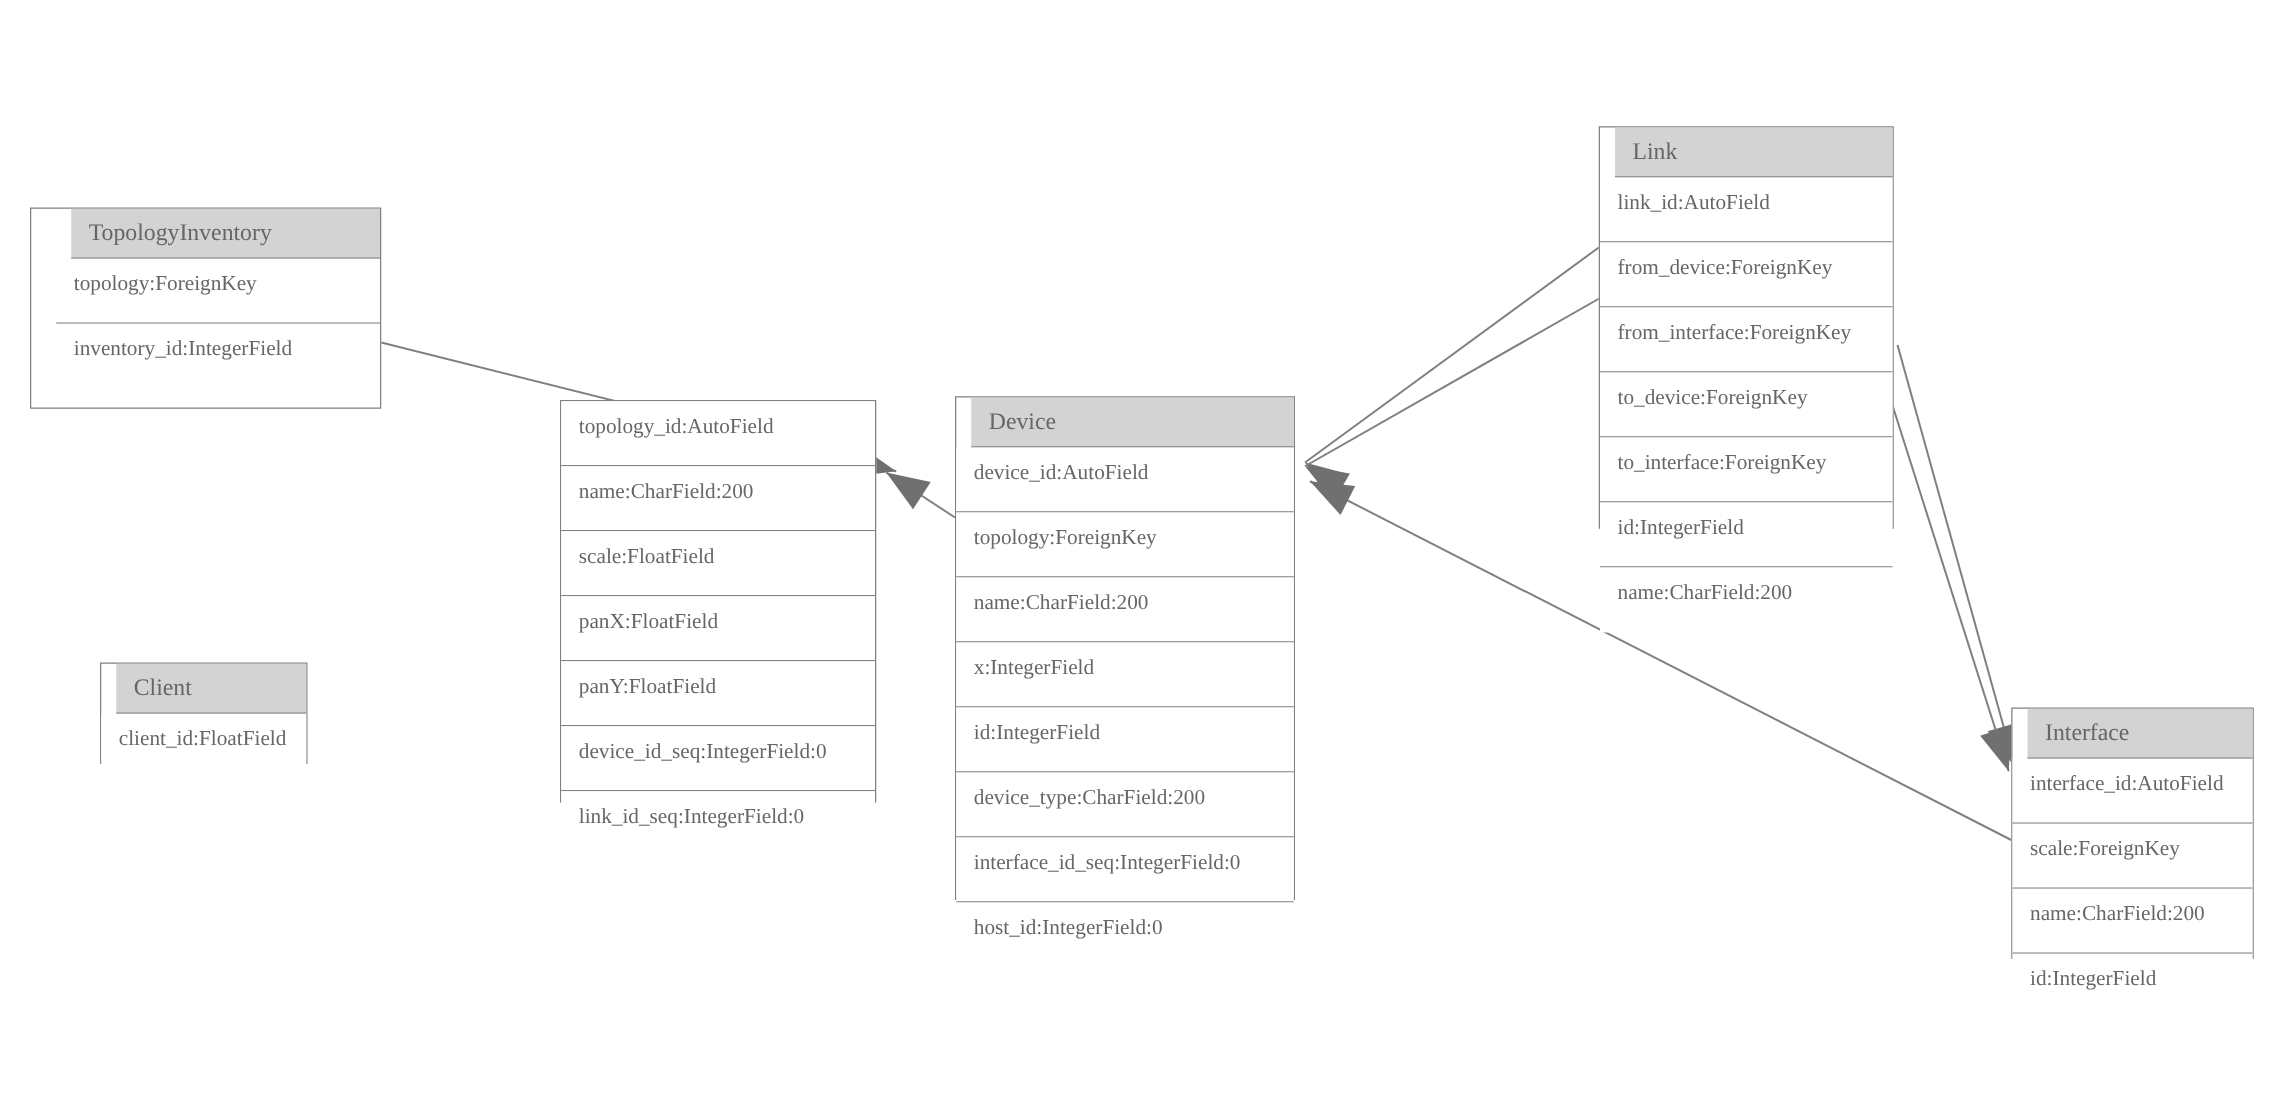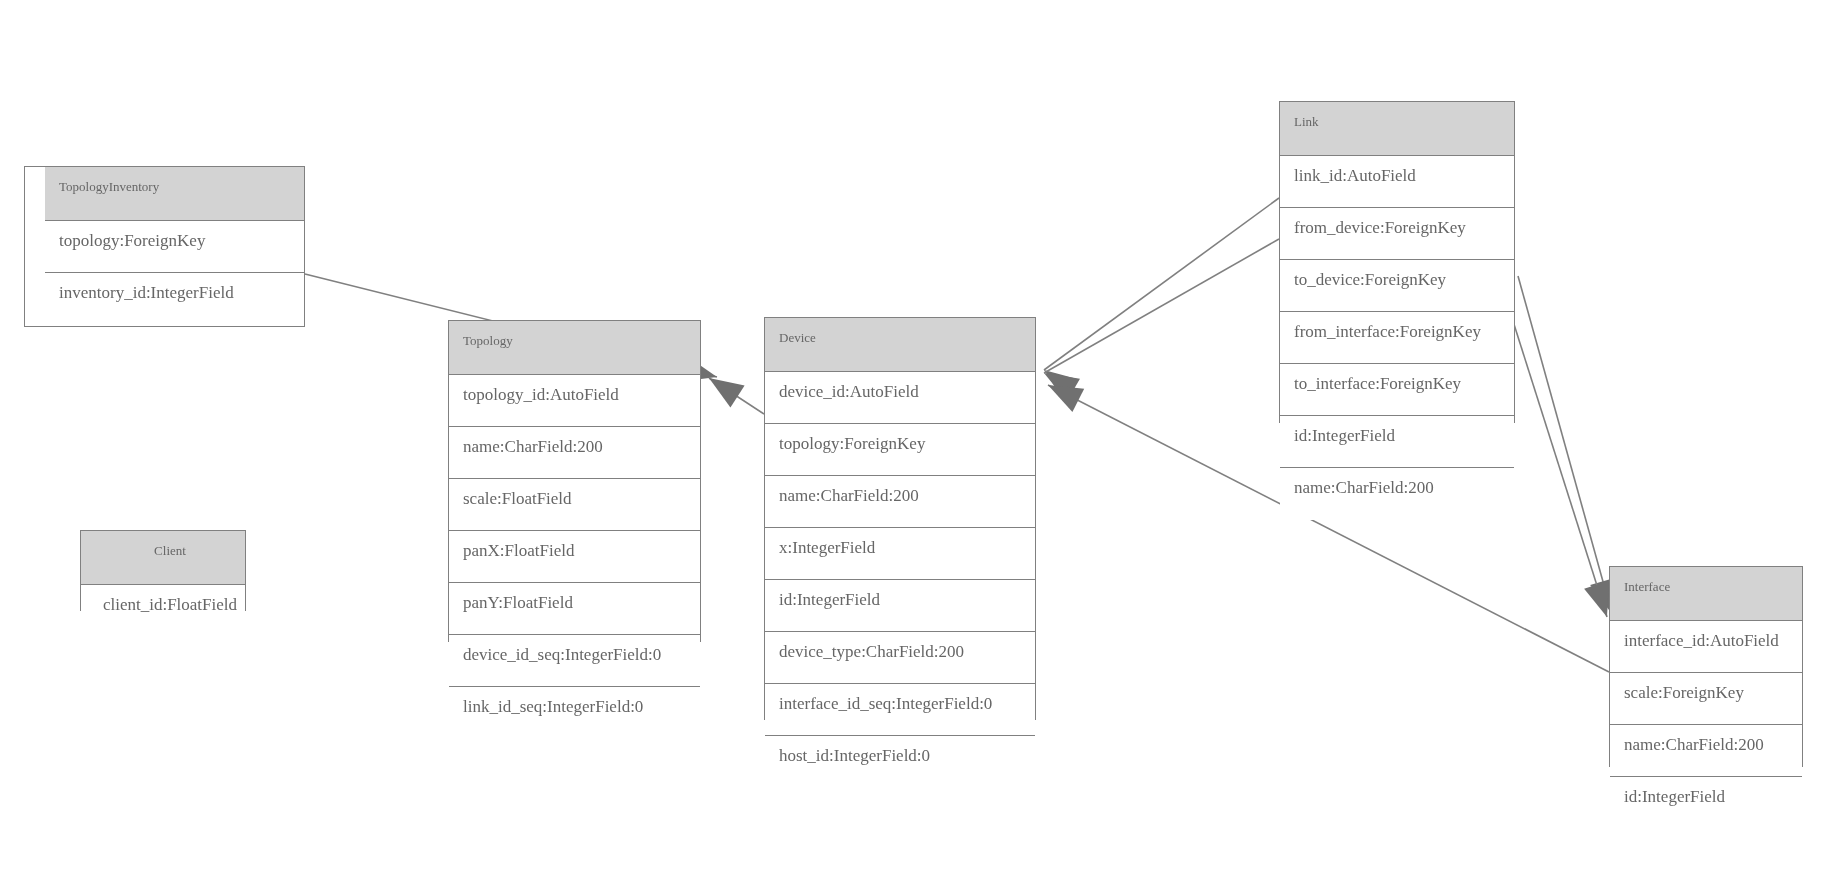--- a/index.html
+++ b/index.html
@@ -4,22 +4,22 @@
 <style>
   html,body{margin:0;padding:0;background:#ffffff;}
   body{width:1824px;height:874px;position:relative;overflow:hidden;
        font-family:"Liberation Serif","DejaVu Serif",serif;}
   #canvas{position:absolute;left:0;top:0;width:1824px;height:874px;}
   svg.edges{position:absolute;left:0;top:0;width:1824px;height:874px;pointer-events:none;}
 
   .entity{position:absolute;box-sizing:border-box;border:1px solid #808080;
           background:#ffffff;}
   .entity .hdr{box-sizing:border-box;background:#d3d3d3;border-bottom:1px solid #808080;
-          color:#666666;font-size:13px;line-height:40px;height:54px;padding:0 0 0 14px;
-          white-space:nowrap;overflow:hidden;}
+          color:#666666;font-size:19px;line-height:40px;height:40px;padding:0 0 0 14px;
+          white-space:nowrap;overflow:hidden;margin-left:12px;}
   .entity .row{box-sizing:border-box;background:#ffffff;border-bottom:1px solid #808080;
           color:#666666;font-size:17px;line-height:40px;height:52px;padding:0 0 0 14px;
           white-space:nowrap;overflow:hidden;}
   .entity .row.last{border-bottom:none;}
 </style>
 </head>
 <body>
 
 <div id="canvas">
   <svg class="edges" viewBox="0 0 1824 874" xmlns="http://www.w3.org/2000/svg">
@@ -52,50 +52,49 @@
         <polygon points="0,0 -34,-13 -34,13" fill="#707070" transform="translate(1048,385) rotate(207)"></polygon>
       </g>
     </svg>
   <div id="entities-layer">
       <div class="entity" style="left: 24px; top: 166px; width: 281px; height: 161px; padding-left: 20px;">
         <div class="hdr">TopologyInventory</div>
         <div class="row">topology:ForeignKey</div>
         <div class="row last">inventory_id:IntegerField</div>
       </div>
       <div class="entity" style="left: 448px; top: 320px; width: 253px; height: 322px;">
-        <div class="hdr">Topology</div>
         <div class="row">topology_id:AutoField</div>
         <div class="row">name:CharField:200</div>
         <div class="row">scale:FloatField</div>
         <div class="row">panX:FloatField</div>
         <div class="row">panY:FloatField</div>
         <div class="row">device_id_seq:IntegerField:0</div>
         <div class="row last">link_id_seq:IntegerField:0</div>
       </div>
-      <div class="entity" style="left: 80px; top: 530px; width: 166px; height: 81px; text-align: center;">
+      <div class="entity" style="left: 80px; top: 530px; width: 166px; height: 81px;">
         <div class="hdr">Client</div>
         <div class="row last">client_id:FloatField</div>
       </div>
       <div class="entity" style="left: 764px; top: 317px; width: 272px; height: 403px;">
         <div class="hdr">Device</div>
         <div class="row">device_id:AutoField</div>
         <div class="row">topology:ForeignKey</div>
         <div class="row">name:CharField:200</div>
         <div class="row">x:IntegerField</div>
         <div class="row">id:IntegerField</div>
         <div class="row">device_type:CharField:200</div>
         <div class="row">interface_id_seq:IntegerField:0</div>
         <div class="row last">host_id:IntegerField:0</div>
       </div>
       <div class="entity" style="left: 1279px; top: 101px; width: 236px; height: 322px;">
         <div class="hdr">Link</div>
         <div class="row">link_id:AutoField</div>
         <div class="row">from_device:ForeignKey</div>
+        <div class="row">from_interface:ForeignKey</div>
         <div class="row">to_device:ForeignKey</div>
-        <div class="row">from_interface:ForeignKey</div>
         <div class="row">to_interface:ForeignKey</div>
         <div class="row">id:IntegerField</div>
         <div class="row last">name:CharField:200</div>
       </div>
       <div class="entity" style="left: 1609px; top: 566px; width: 194px; height: 201px;">
         <div class="hdr">Interface</div>
         <div class="row">interface_id:AutoField</div>
         <div class="row">scale:ForeignKey</div>
         <div class="row">name:CharField:200</div>
         <div class="row last">id:IntegerField</div>

